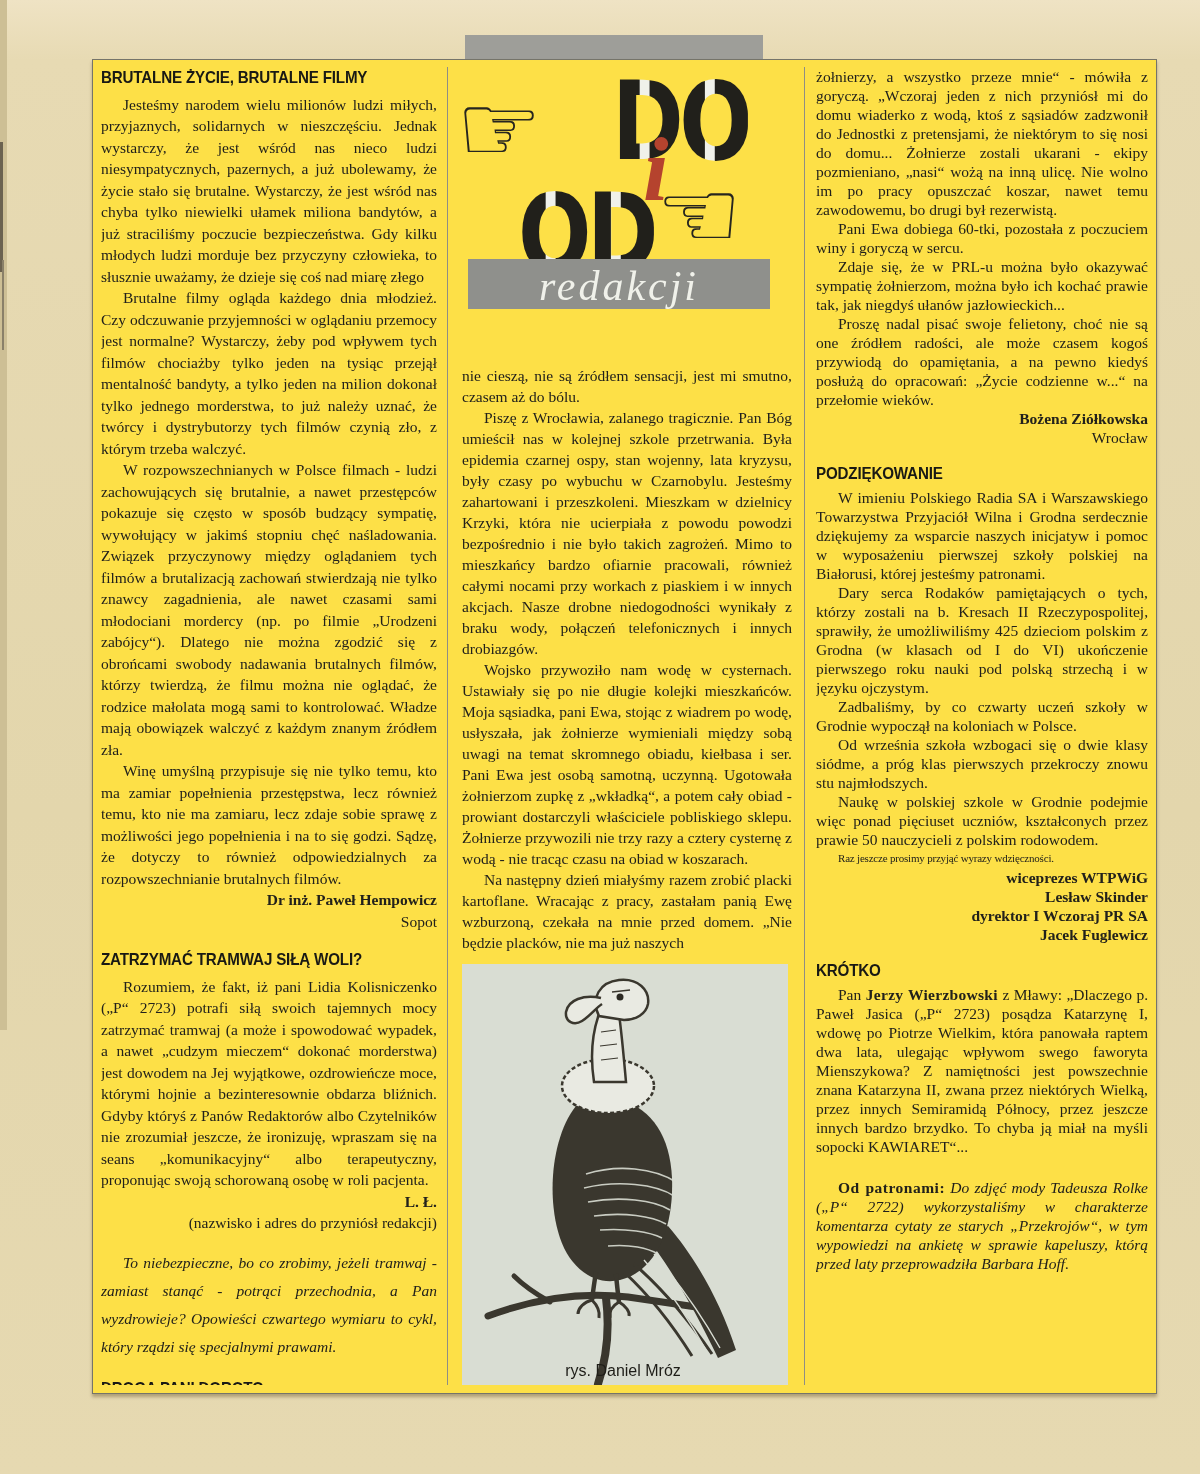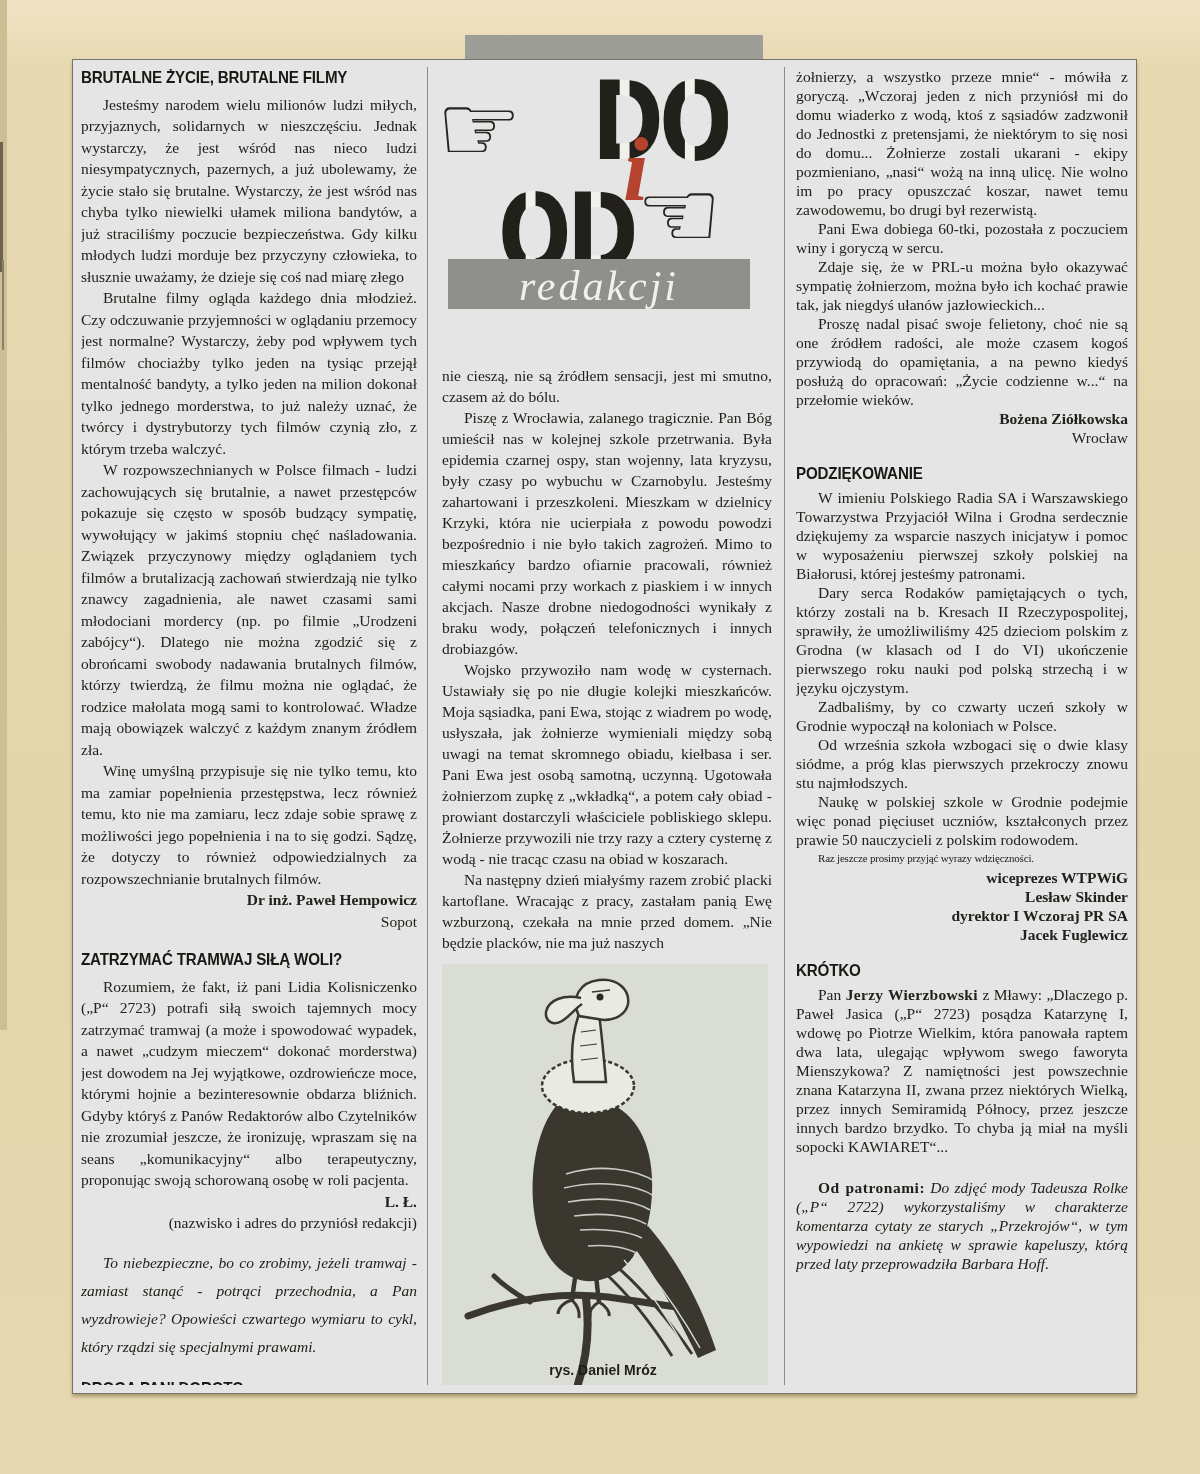--- a/index.html
+++ b/index.html
@@ -6,22 +6,22 @@
   body{
     width:1200px;height:1474px;position:relative;overflow:hidden;
     background:linear-gradient(180deg,#efe3c4 0,#e7dab3 60px,#e3d6ac 55%,#e6d9b1 100%);
     font-family:"Liberation Serif",serif;color:#22211b;
   }
   .scan-edge{position:absolute;left:0;top:0;width:7px;height:1030px;background:#cdbf95;}
   .scan-mark{position:absolute;left:0;top:142px;width:3px;height:130px;background:#6b6250;}
   .scan-mark2{position:absolute;left:2px;top:260px;width:2px;height:90px;background:#8a8069;}
 
   .paper{
-    position:absolute;left:72px;top:59px;width:1063px;height:1333px;
-    background:#e5e5e5;border:1px solid #75746a;
+    position:absolute;left:92px;top:59px;width:1063px;height:1333px;
+    background:#fde047;border:1px solid #75746a;
     box-shadow:0 3px 3px rgba(110,92,52,.45);
   }
   .top-tab{position:absolute;left:465px;top:35px;width:298px;height:26px;background:#9e9e99;}
 
   .col{position:absolute;top:7px;height:1318px;overflow:hidden;text-align:justify;}
   .col-left{left:8px;width:336px;font-size:15.5px;line-height:21.5px;}
   .col-mid{left:369px;width:330px;font-size:15.5px;line-height:21px;}
   .col-right{left:723px;width:332px;font-size:15.5px;line-height:19px;}
   .vrule{position:absolute;top:7px;width:1px;height:1318px;background:#8f8e84;}
   .vrule-1{left:354px;} .vrule-2{left:711px;}
@@ -71,21 +71,21 @@
   }
 
   
   .illus{
     position:absolute;left:-4px;bottom:-5px;width:330px;height:426px;
     background:#d9ddd3;z-index:2;
   }
   .illus svg{position:absolute;left:0;top:0;width:100%;height:100%;}
   .illus-caption{
     position:absolute;bottom:9px;width:100%;text-align:center;
-    font-family:"Liberation Sans",sans-serif;font-weight:700;font-size:14px;color:#1e1d18;
+    font-family:"Liberation Sans",sans-serif;font-weight:400;font-size:16px;color:#1e1d18;
     text-indent:0;
   }
 </style>
 </head>
 <body>
 
 <div class="scan-edge"></div>
 <div class="scan-mark"></div>
 <div class="scan-mark2"></div>
 

